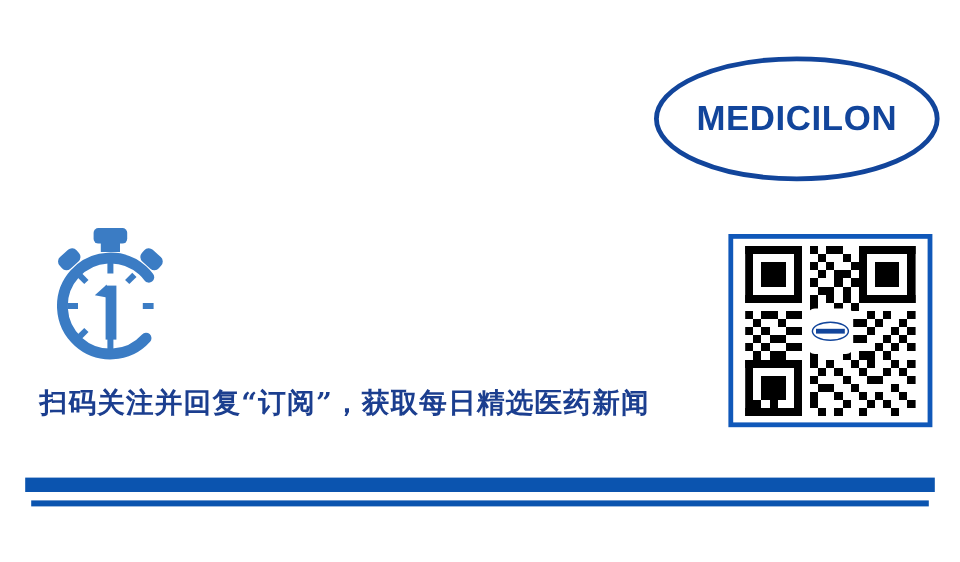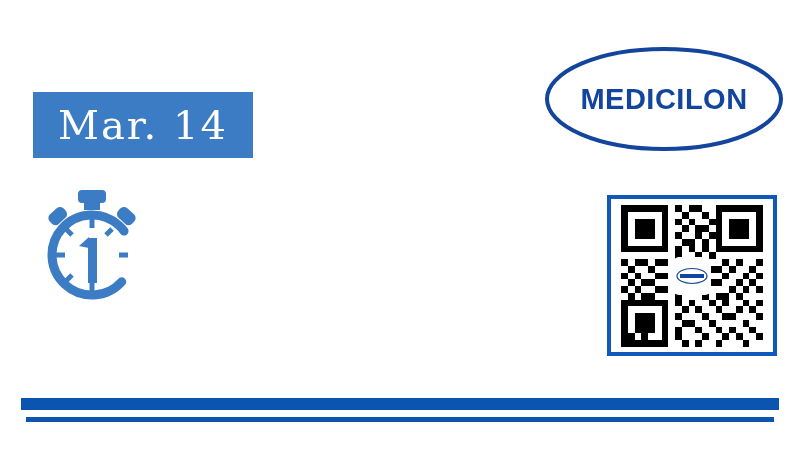--- a/index.html
+++ b/index.html
@@ -173,23 +173,20 @@
     width: 748px;
     height: 5px;
     background: #0B54AF;
   }
 </style>
 </head>
 <body>
 
 <div class="canvas">
 
-  <div class="date-badge">
-    <span class="date-badge-text">Mar. 14</span>
-  </div>
 
   <div class="brand-logo">
     <svg width="240" height="106" viewBox="0 0 240 106" aria-hidden="true">
       <ellipse cx="120" cy="53" rx="117" ry="50" fill="#ffffff" stroke="#12459B" stroke-width="4"></ellipse>
     </svg>
     <div class="brand-logo-word">MEDICILON</div>
   </div>
 
   <div class="headline">
 
@@ -215,20 +212,21 @@
         </g>
 
         <rect x="52" y="50" width="9" height="45" fill="#3B7CC4"></rect>
         <path d="M43 58 L53 49 L53 60 Z" fill="#3B7CC4"></path>
       </svg>
     </div>
 
 
   </div>
 
+  <div class="sub-caption">扫码关注并回复“订阅”，获取每日精选医药新闻</div>
 
   <div class="qr-frame">
     <div class="qr-inner">
       <svg width="142" height="142" viewBox="0 0 21 21" shape-rendering="crispEdges" aria-hidden="true">
         <rect width="21" height="21" fill="#ffffff"></rect>
         <g fill="#000000">
 
           <rect x="0" y="0" width="7" height="1"></rect>
             <rect x="0" y="6" width="7" height="1"></rect>
           <rect x="0" y="0" width="1" height="7"></rect>

